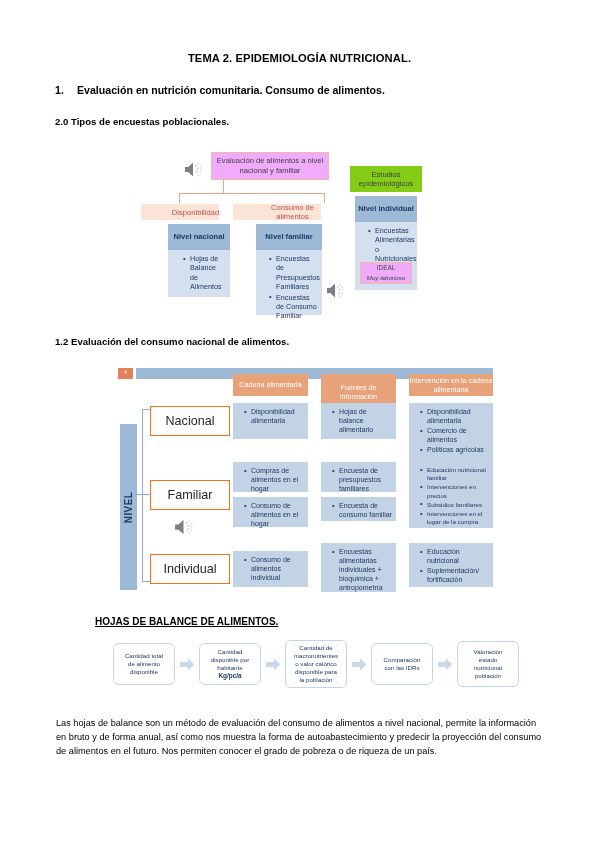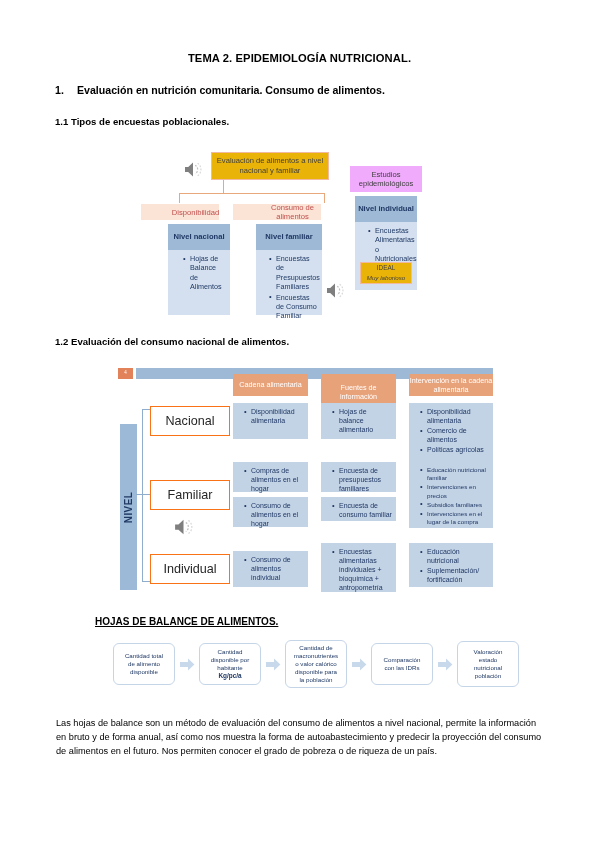--- a/index.html
+++ b/index.html
@@ -51,25 +51,25 @@
   }
   .blue-body {
     background:#d4e0ef; color:#1f3864; font-size:7.2px; line-height:9.4px;
     padding:4px 5px 4px 6px;
   }
   .peach {
     background:#fbe3d6; color:#c0504d; font-size:7.6px; text-align:center;
     display:flex; align-items:center; justify-content:center;padding-left:31px;
   }
   .peach-plain {
-    background:#f0abfc; color:#404040; font-size:7.6px; text-align:center;
+    background:#84cc16; color:#404040; font-size:7.6px; text-align:center;
     display:flex; align-items:center; justify-content:center;
   }
   .wht-box {
-    background:#eab308; border:1px solid #f1b9a0; font-size:7.6px;
+    background:#f0abfc; border:1px solid #f1b9a0; font-size:7.6px;
     color:#404040; text-align:center; line-height:10.5px;
     display:flex; align-items:center; justify-content:center; flex-direction:column;
   }
   ul.bul { margin:0; padding:0 0 0 8px; list-style:none; }
   ul.bul li { position:relative; padding-left:6px; margin:0 0 1px 0; }
   ul.bul li:before {
     content:"\2022"; position:absolute; left:-1px; top:-0.5px; font-size:7.5px;
   }
   .line-v { position:absolute; background:#e8a87c; width:1px; }
   .line-h { position:absolute; background:#e8a87c; height:1px; }
@@ -122,21 +122,21 @@
 <body>
 
 <div class="page">
 
   <div class="doc-title">TEMA 2. EPIDEMIOLOGÍA NUTRICIONAL.</div>
 
   <div class="heading-1">
     <span class="num">1.</span><span>Evaluación en nutrición comunitaria. Consumo de alimentos.</span>
   </div>
 
-  <div class="heading-2a">1.1 Tipos de encuestas poblacionales.</div>
+  <div class="heading-2a">2.0 Tipos de encuestas poblacionales.</div>
 
   <div class="dg" style="left:0;top:0;width:599px;height:330px;">
 
     <span class="spk" style="left:183px;top:161px;">
       <svg width="20" height="17" viewBox="0 0 20 17">
         <path d="M2 6 h3.2 L10 1.6 v13.8 L5.2 11 H2 z" fill="#7f7f7f"></path>
         <path d="M12.2 4.2 a5 5 0 0 1 0 8.6" stroke="#bfbfbf" stroke-width="1.2" fill="none" stroke-dasharray="1.8 1.4"></path>
         <path d="M14.6 2.2 a7.6 7.6 0 0 1 0 12.6" stroke="#d9d9d9" stroke-width="1.2" fill="none" stroke-dasharray="1.8 1.4"></path>
       </svg>
     </span>
@@ -153,21 +153,21 @@
     <div class="bx peach" style="left:141px;top:204px;width:78px;height:16px;">
       <span>Disponibilidad</span>
     </div>
     <div class="bx peach" style="left:233px;top:204px;width:88px;height:16px;">
       <span>Consumo de alimentos</span>
     </div>
 
     <div class="bx blue-hdr" style="left:168px;top:224px;width:62px;height:26px;">
       <span>Nivel nacional</span>
     </div>
-    <div class="bx blue-body" style="left:168px;top:250px;width:62px;height:65px;padding-left:8px;">
+    <div class="bx blue-body" style="left:168px;top:250px;width:62px;height:47px;padding-left:8px;">
       <ul class="bul">
         <li>Hojas de Balance de Alimentos</li>
       </ul>
     </div>
 
     <div class="bx blue-hdr" style="left:256px;top:224px;width:66px;height:26px;">
       <span>Nivel familiar</span>
     </div>
     <div class="bx blue-body" style="left:256px;top:250px;width:66px;height:65px;">
       <ul class="bul">

